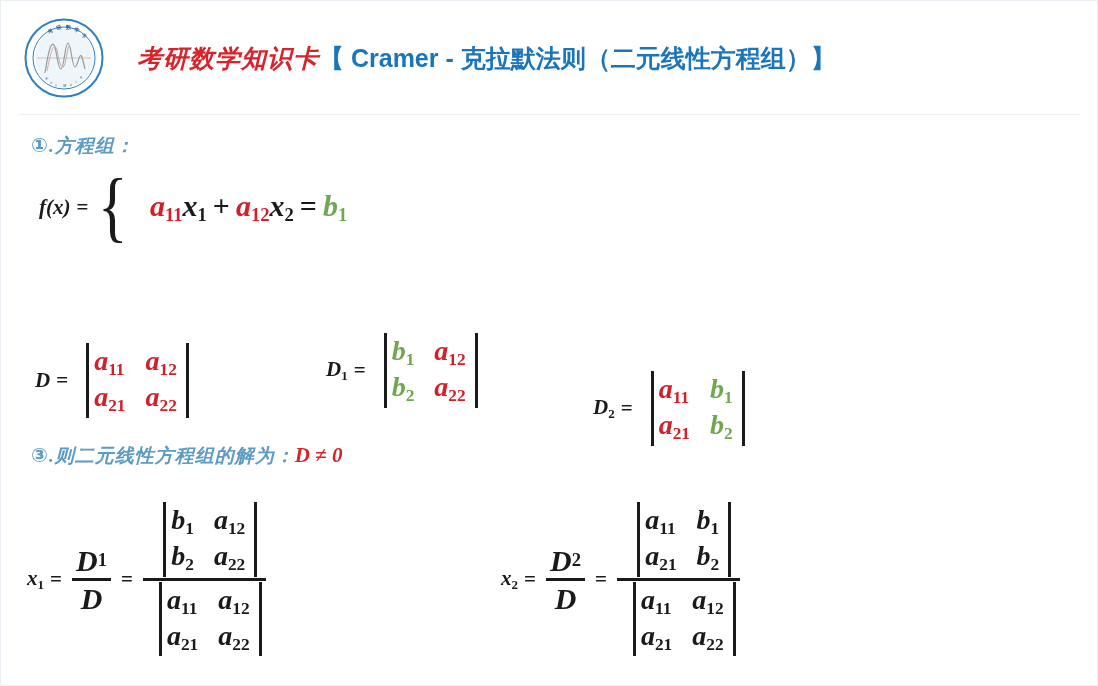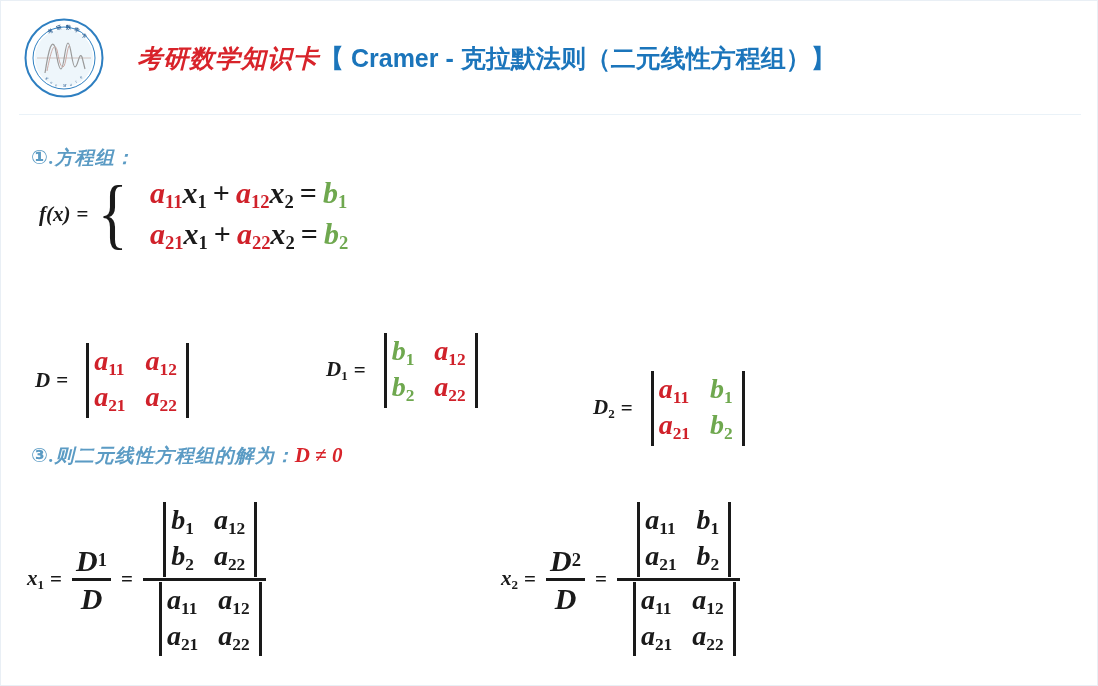--- a/index.html
+++ b/index.html
@@ -239,42 +239,39 @@
         </g>
       </svg>
     </div>
 
     <div class="title">
       <span class="t-cn-red">考研数学知识卡</span><span class="t-blue">【 Cramer - 克拉默法则（二元线性方程组）】</span>
     </div>
   </div>
   <div class="header-divider"></div>
 
-  <div class="sec" style="left:30px; top:144px;">
+  <div class="sec" style="left:30px; top:132px;">
     <span class="circnum">①</span><span>.</span><span>方程组：</span>
   </div>
 
   <div class="math" style="left:38px; top:175px;">
     <span class="eqrow">
       <span class="lhs mi blk">
         <span>f</span><span>(</span><span>x</span><span>)</span>
       </span>
       <span class="mop lhs blk">=</span>
 
       <span class="sys">
         <span class="brace">{</span>
         <span class="sys-rows">
 
           <span class="sys-row">
             <span class="mi red"><span>a</span><sub>11</sub></span><span class="mi blk"><span>x</span><sub>1</sub></span><span class="mop blk">+</span><span class="mi red"><span>a</span><sub>12</sub></span><span class="mi blk"><span>x</span><sub>2</sub></span><span class="mop blk">=</span><span class="mi green"><span>b</span><sub>1</sub></span>
           </span>
 
-          <span class="sys-row">
-            <span class="mi red"><span>a</span><sub>21</sub></span><span class="mi blk"><span>x</span><sub>1</sub></span><span class="mop blk">+</span><span class="mi red"><span>a</span><sub>22</sub></span><span class="mi blk"><span>x</span><sub>2</sub></span><span class="mop blk">=</span><span class="mi green"><span>b</span><sub>2</sub></span>
-          </span>
 
         </span>
       </span>
     </span>
   </div>
 
 
   <div class="math" style="left:34px; top:342px;">
     <span class="eqrow">
       <span class="lhs mi blk"><span>D</span></span>

